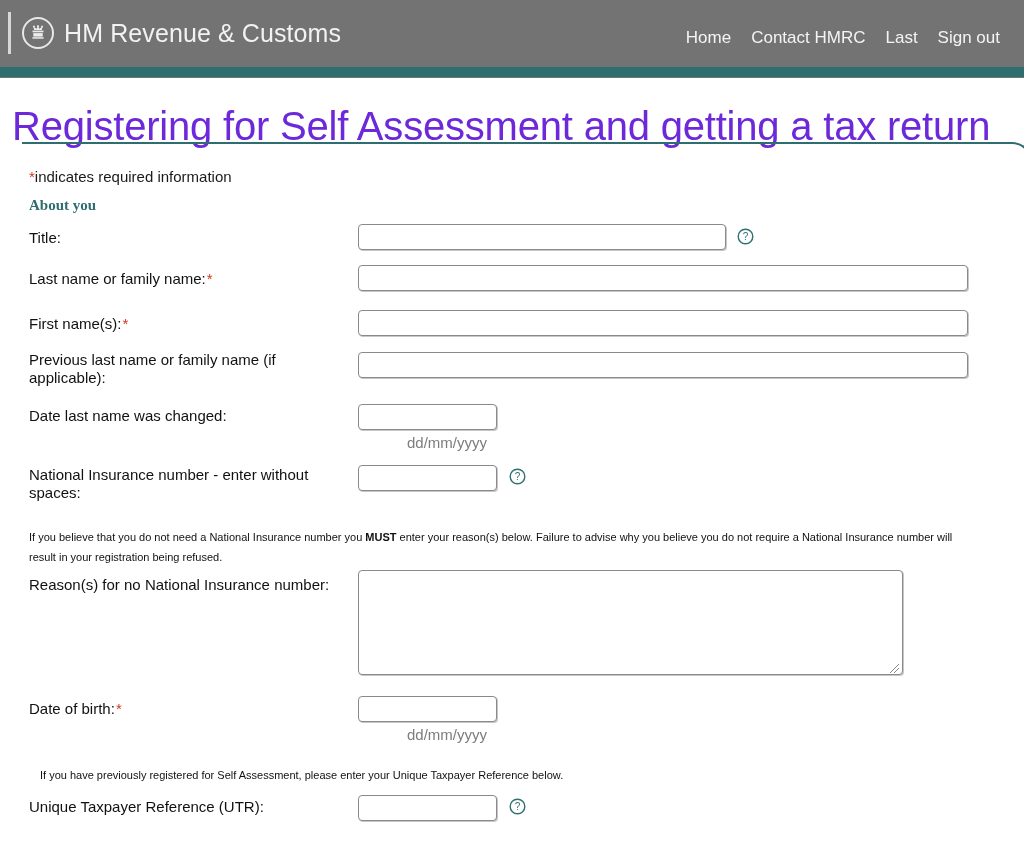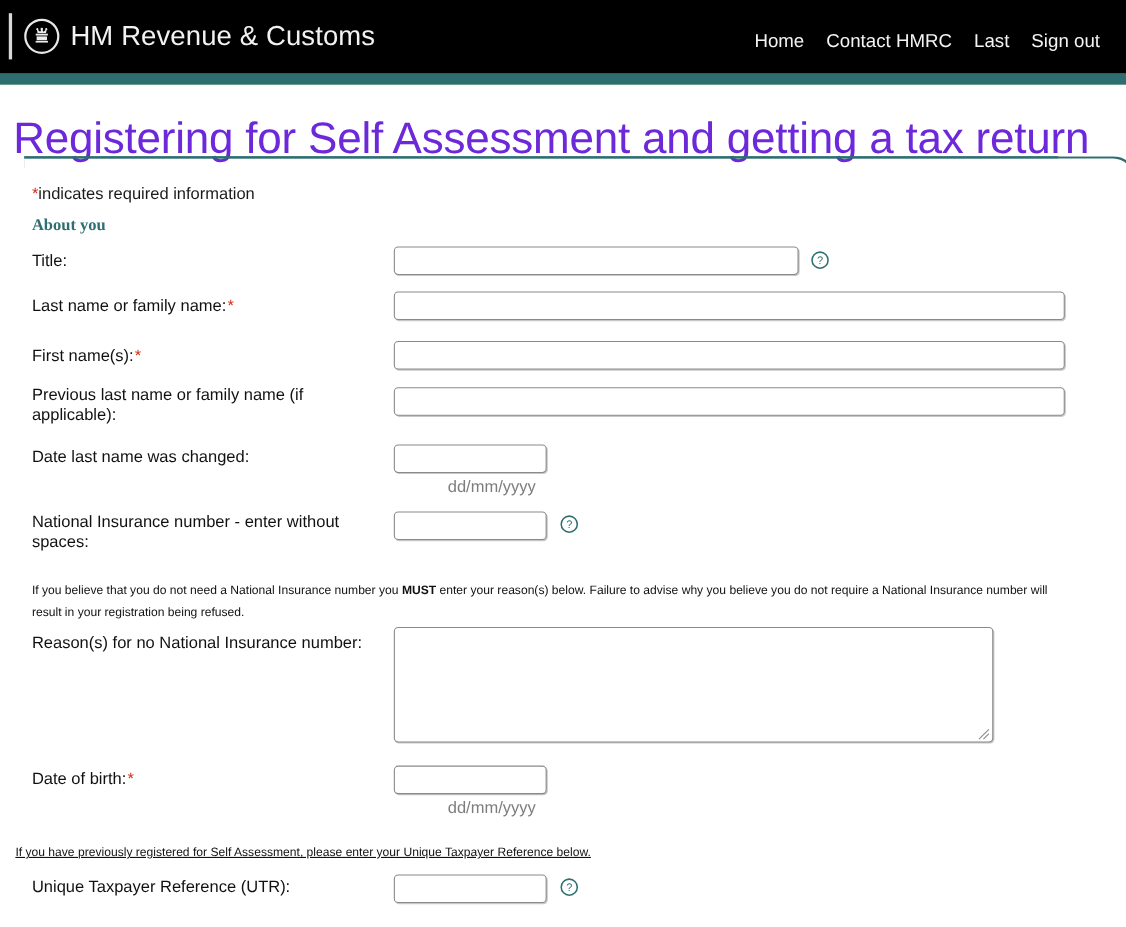--- a/index.html
+++ b/index.html
@@ -8,22 +8,22 @@
     width: 1024px; height: 843px;
     background: #ffffff;
     font-family: "Liberation Sans", sans-serif;
     overflow: hidden;
   }
 
   
   .site-header {
     position: absolute;
     left: 0; top: 0;
-    width: 1024px; height: 67px;
-    background: #000000;
+    width: 1024px; height: 78px;
+    background: #737373;
   }
   .brand {
     position: absolute;
     left: 8px; top: 10px;
     display: flex;
     align-items: center;
     height: 46px;
   }
   .brand-rule {
     width: 3px; height: 42px;
@@ -261,21 +261,21 @@
         </svg>
     </span>
   </div>
 
   <div class="row">
     <div class="row-label" style="left:29px; top:545px; width:320px;"><span>Date of birth:</span><span class="req-star">*</span></div>
     <input class="tf" type="text" style="left: 358px; top: 541px; width: 139px; height: 26px;" placeholder="">
     <div class="date-hint" style="left:359px; top:571px;">dd/mm/yyyy</div>
   </div>
 
-  <div class="para" style="left:14px; top:610px; width:952px;text-decoration:underline;">If you have previously registered for Self Assessment, please enter your Unique Taxpayer Reference below.</div>
+  <div class="para" style="left:40px; top:610px; width:952px;">If you have previously registered for Self Assessment, please enter your Unique Taxpayer Reference below.</div>
 
   <div class="row">
     <div class="row-label" style="left:29px; top:643px; width:320px;">Unique Taxpayer Reference (UTR):</div>
     <input class="tf" type="text" style="left: 358px; top: 640px; width: 139px; height: 26px;" placeholder="">
     <span class="help-icon" style="left:509px; top:643px;">
       <svg width="17" height="17" viewBox="0 0 17 17">
           <circle cx="8.5" cy="8.5" r="7.3" fill="none" stroke="#2e7070" stroke-width="1.4"></circle>
           <text x="8.5" y="12.3" text-anchor="middle" font-family="Liberation Sans, sans-serif" font-size="10" fill="#2e7070">?</text>
         </svg>
     </span>

